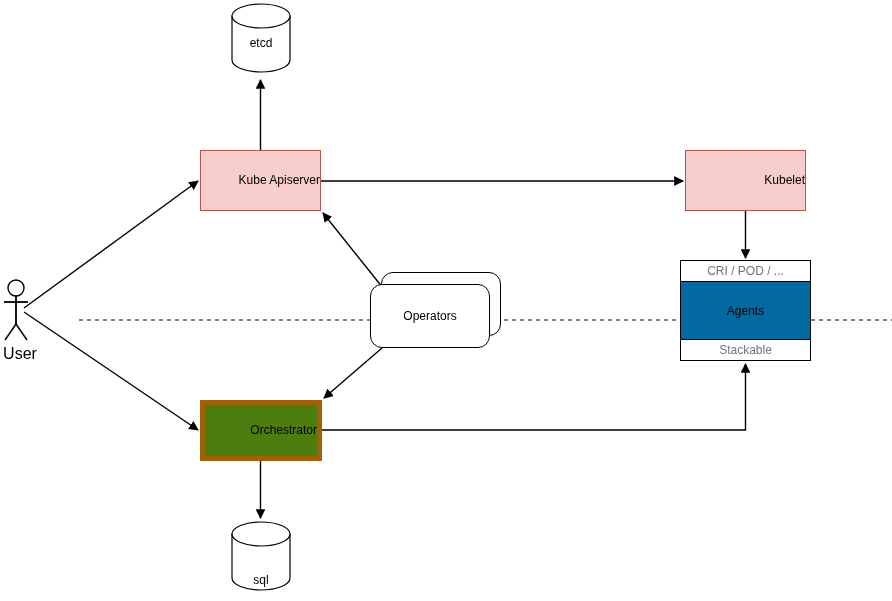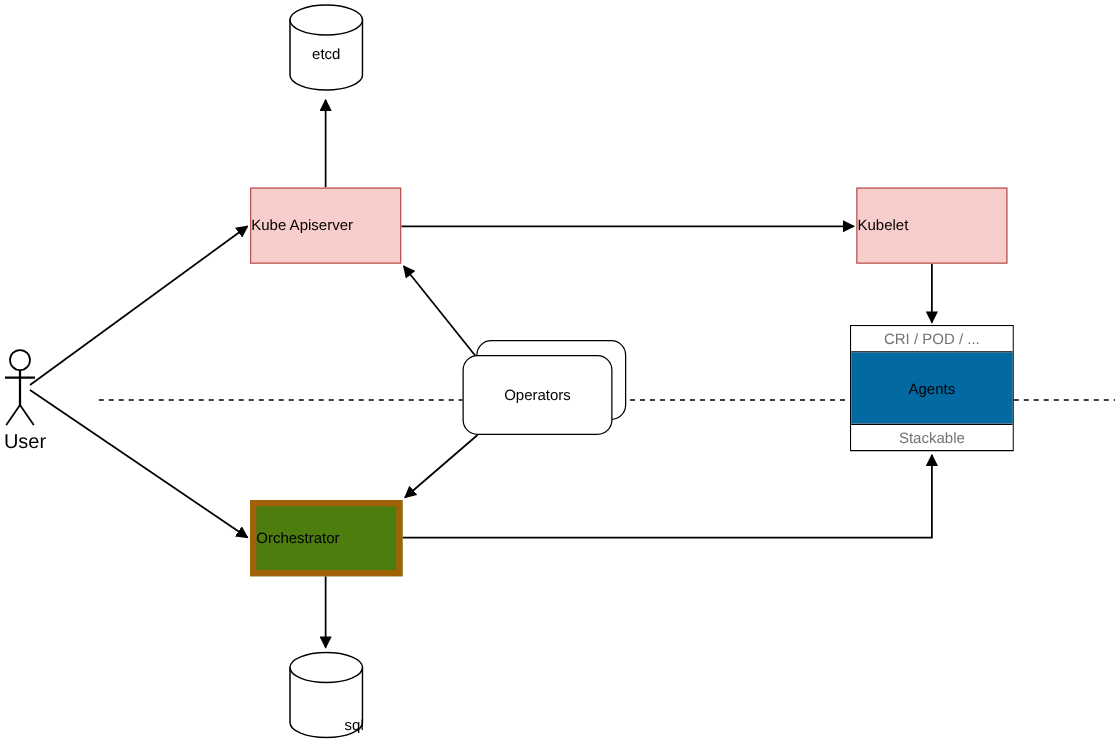--- a/index.html
+++ b/index.html
@@ -22,21 +22,21 @@
     top: 0;
     width: 892px;
     height: 601px;
     pointer-events: none;
   }
   .node {
     position: absolute;
     box-sizing: border-box;
     display: flex;
     align-items: center;
-    justify-content: flex-start;
+    justify-content: flex-end;
     font-size: 12px;
     color: #000000;
     text-align: center;
     line-height: 1.2;
   }
   .box-pink {
     background: #f8cecc;
     border: 1px solid #b85450;
   }
   .box-green {
@@ -132,21 +132,21 @@
   .cylinder svg { display: block; }
   .cyl-label {
     position: absolute;
     left: 0;
     width: 60px;
     text-align: center;
     font-size: 12px;
     color: #000000;
   }
   .cyl-etcd .cyl-label { top: 33px; }
-  .cyl-sql  .cyl-label { top: 52px; text-align: right; }
+  .cyl-sql  .cyl-label { top: 52px; }
 
   
   .actor {
     position: absolute;
     left: 2px;
     top: 278px;
     width: 40px;
     height: 80px;
   }
   .actor-label {

